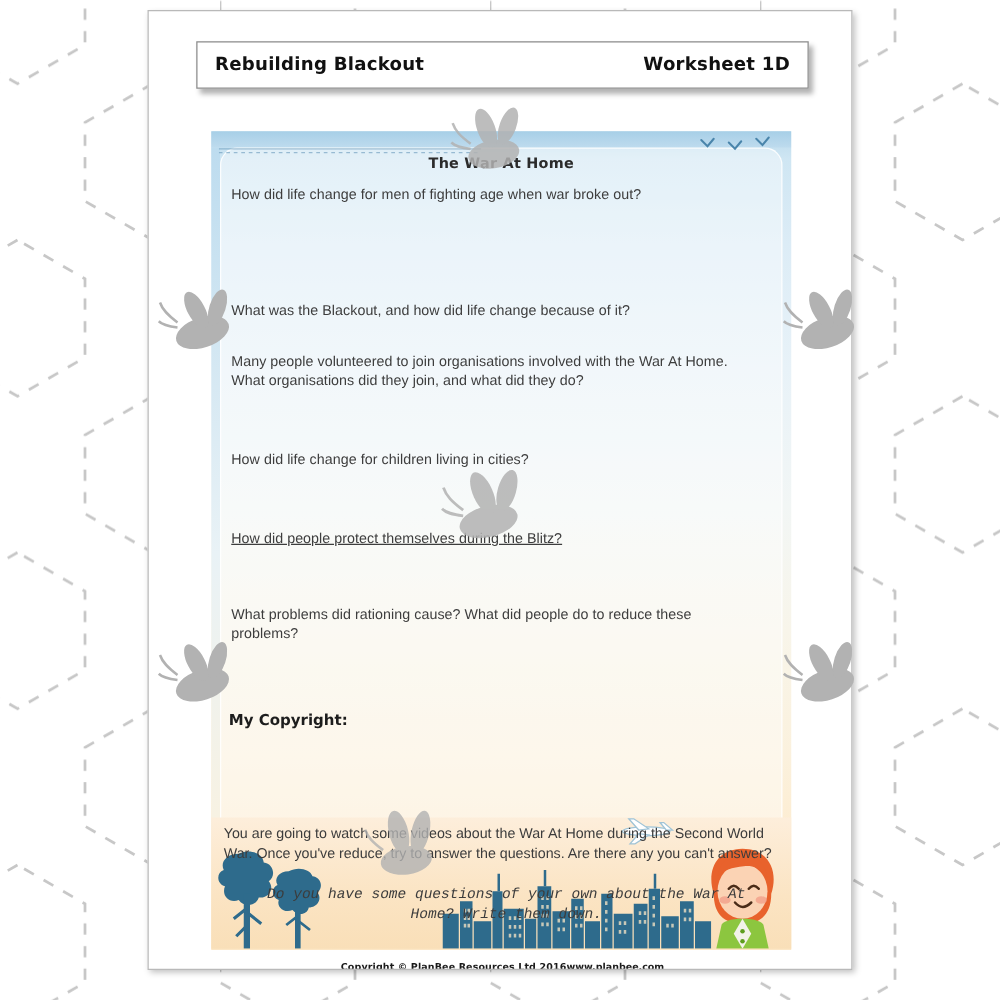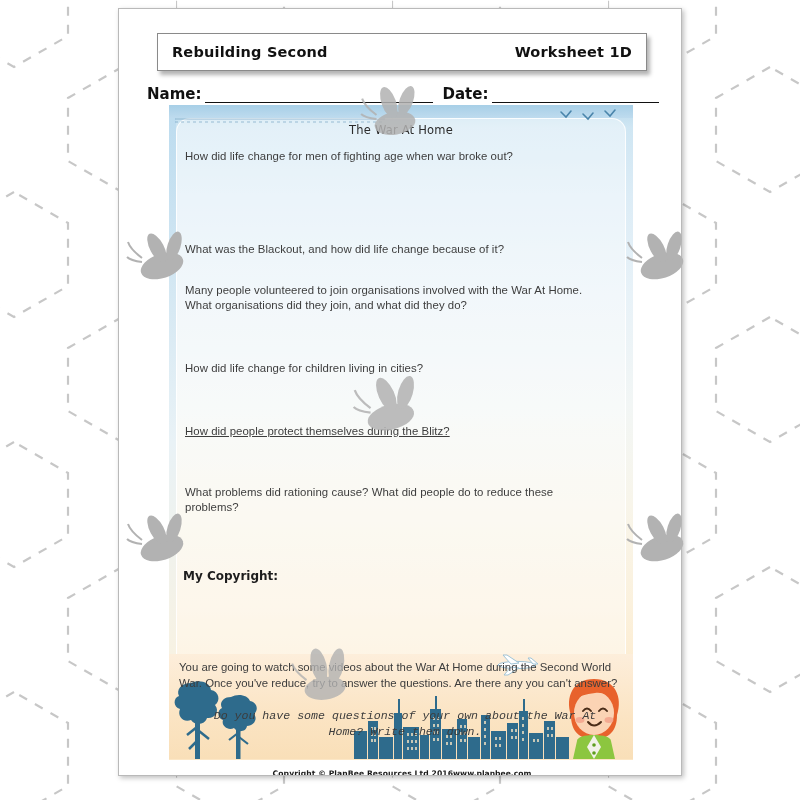--- a/index.html
+++ b/index.html
@@ -130,21 +130,21 @@
     width: 7px; height: 590px;
     background: linear-gradient(to bottom, #bddcef, #e9f2f6 55%, #fbf2de);
   }
 
   .panel-title {
     position: absolute;
     left: 0; top: 18px;
     width: 100%;
     text-align: center;
     font-family: "DejaVu Sans", sans-serif;
-    font-weight: normal;
+    font-weight: bold;
     font-size: 11.5px;
     color: #2b2b2b;
     letter-spacing: .2px;
     z-index: 6;
   }
 
   .question {
     position: absolute;
     left: 16px;
     width: 424px;
@@ -252,31 +252,24 @@
           <path d="M54,250 L0,281 L0,344 L54,375 L108,344 L108,281 Z"></path>
         </g>
       </pattern>
     </defs>
     <rect x="0" y="0" width="800" height="800" fill="url(#hexpat)"></rect>
   </svg>
 
   <div id="page">
 
     <div class="header-box">
-      <span class="hdr-text">Rebuilding Second</span>
+      <span class="hdr-text">Rebuilding Blackout</span>
       <span class="hdr-text">Worksheet 1D</span>
     </div>
 
-    <div class="namedate">
-      <span class="nd-label">Name:</span>
-      <span class="nd-rule name"></span>
-      <span class="nd-gap"></span>
-      <span class="nd-label">Date:</span>
-      <span class="nd-rule date"></span>
-    </div>
 
     <div id="panel">
       <div class="sky-band"></div>
       <div class="left-strip"></div>
       <div class="card"></div>
 
       <svg style="position:absolute;right:6px;top:2px;width:72px;height:18px;z-index:7;" viewBox="0 0 72 18">
         <g fill="none" stroke="#4a85ab" stroke-width="1.6" stroke-linecap="round">
           <path d="M6,5 L11,10 L16,4"></path>
           <path d="M28,7 L33,12 L38,6"></path>

